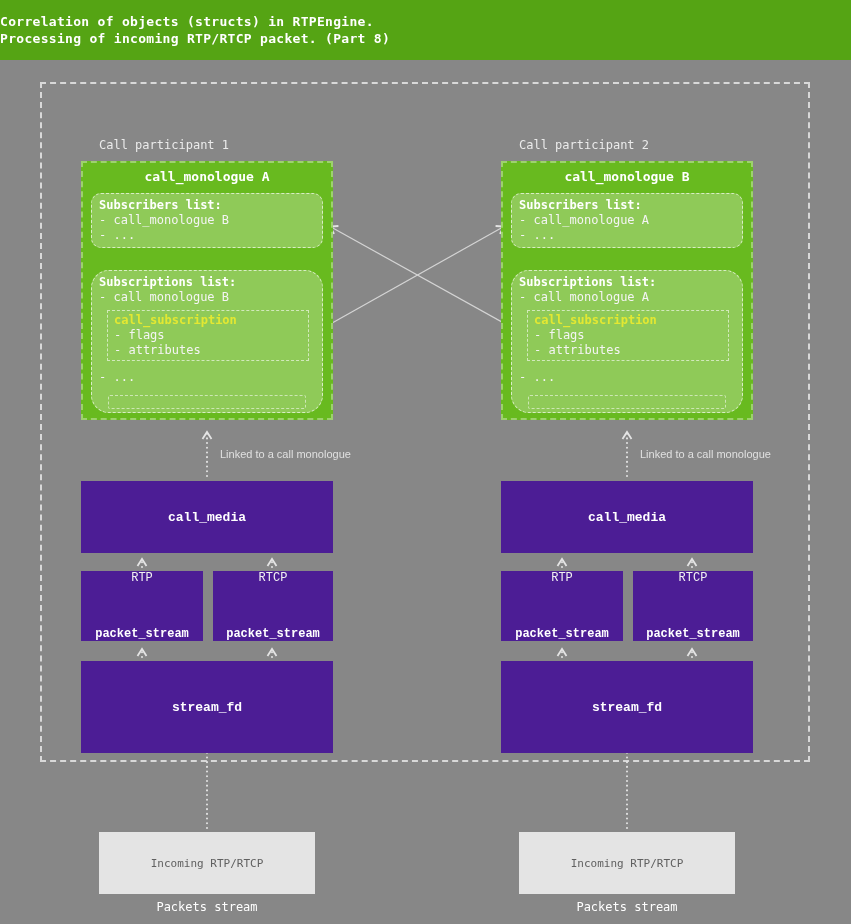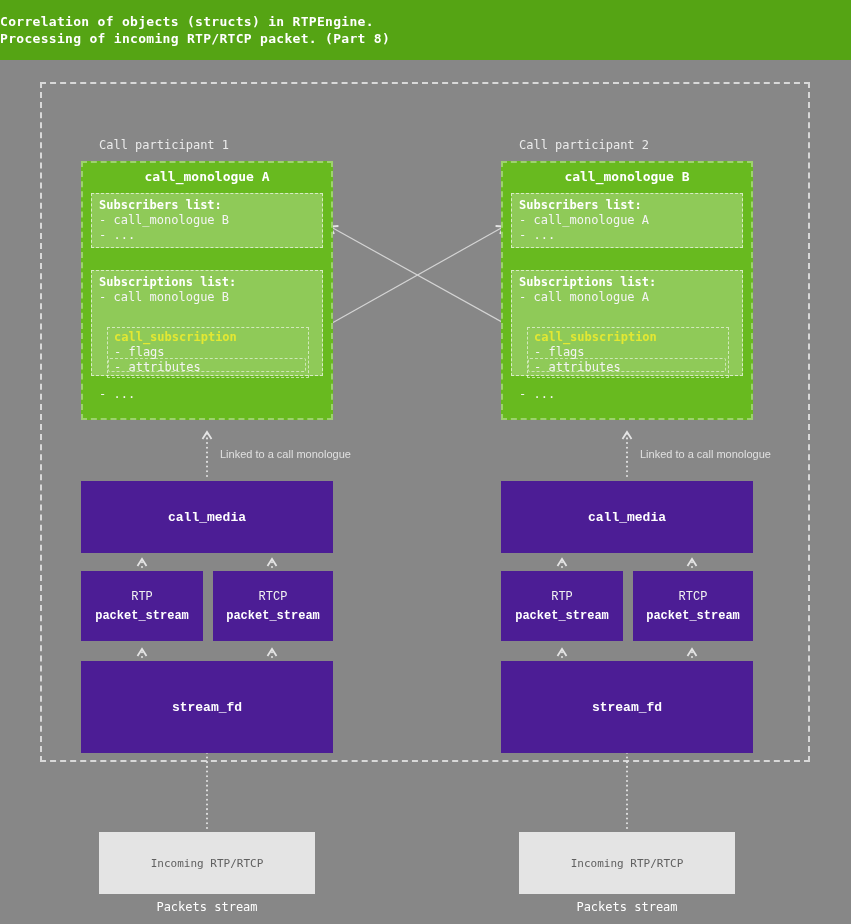--- a/index.html
+++ b/index.html
@@ -36,26 +36,26 @@
     position:absolute; top:31px; left:0; width:252px; height:259px;
     background:#68ba1f; border:2px dashed rgba(255,255,255,.35); box-sizing:border-box;
   }
   .mono-title { text-align:center; margin-top:6px; font-weight:bold; font-size:13px; color:#ffffff; }
 
   .subbox {
     position:absolute; left:8px; width:232px; box-sizing:border-box;
     background:#8fca58; border:1.5px dashed rgba(255,255,255,.65);
     padding:4px 7px; font-size:12px; line-height:15px; color:#f4f4f4;
   }
-  .subscribers { top:30px; height:55px; }
-  .subscriptions { top:107px; height:106px; }
+  .subscribers { top:30px; height:55px;border-radius:10px; }
+  .subscriptions { top:107px; height:143px;border-radius:18px; }
   .subbox-title { font-weight:bold; color:#ffffff; }
 
   .subscription {
-    margin:22px 6px 0 8px; border:1.5px dashed rgba(255,255,255,.6);
+    margin:5px 6px 0 8px; border:1.5px dashed rgba(255,255,255,.6);
     padding:2px 6px; box-sizing:border-box;
   }
   .subscription-title { font-weight:bold; color:#e3e832; }
   .more { margin-top:9px; }
   .ghost {
     position:absolute; left:16px; right:16px; bottom:3px; height:12px;
     border:1.5px dashed rgba(255,255,255,.55); border-radius:2px;
   }
 
   .linked-label {
@@ -63,21 +63,21 @@
     font-family:"Liberation Sans", sans-serif; font-size:11px; color:#e0e0e0;
   }
 
   .gbox {
     position:absolute; background:#4c1d95; color:#ffffff; font-weight:bold;
     font-size:13px; display:flex; align-items:center; justify-content:center;font-family:Liberation Mono, monospace;
   }
   .call-media { top:351px; left:0; width:252px; height:72px; }
   .ps {
     top:441px; width:122px; height:70px; font-size:12px; box-sizing:border-box;
-    flex-direction:column; justify-content:center; 
+    flex-direction:column; justify-content:space-between; 
   }
   .ps1 { left:0; }
   .ps2 { left:132px; width:120px; }
   .proto { font-weight:normal; color:#f2f2f2; }
   .ps-name { margin-top:5px; font-weight:bold; }
   .stream-fd { top:531px; left:0; width:252px; height:92px; }
 
   .incoming {
     position:absolute; top:702px; left:18px; width:216px; height:62px;
     background:#e4e4e4; color:#606060; font-size:11px;

